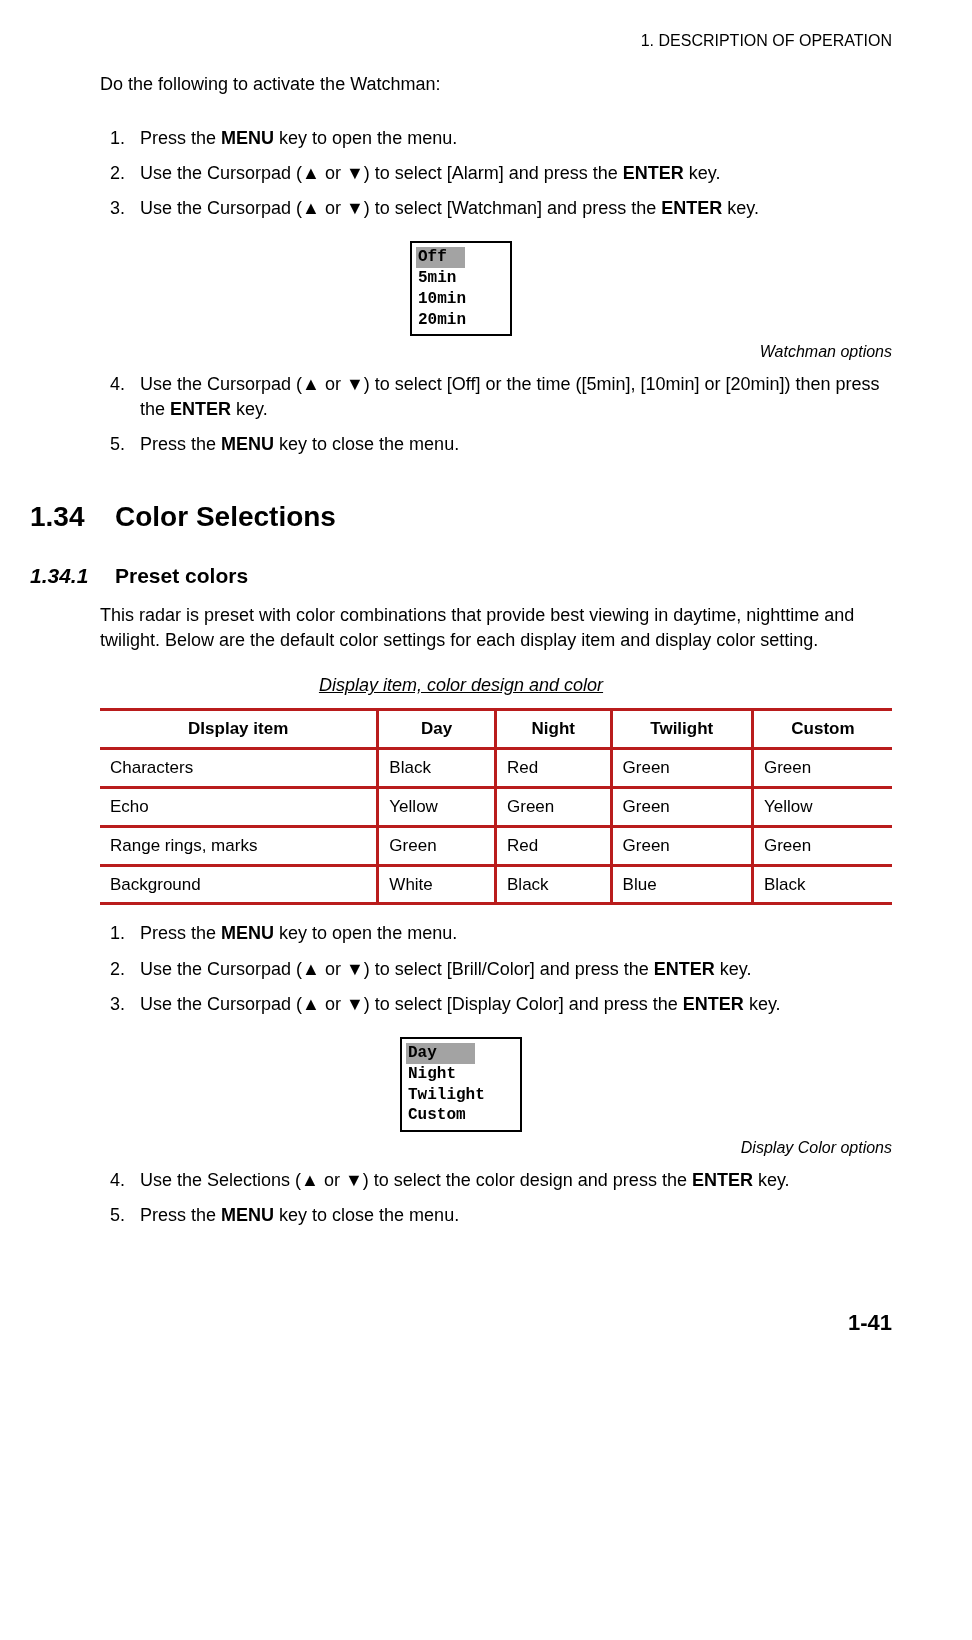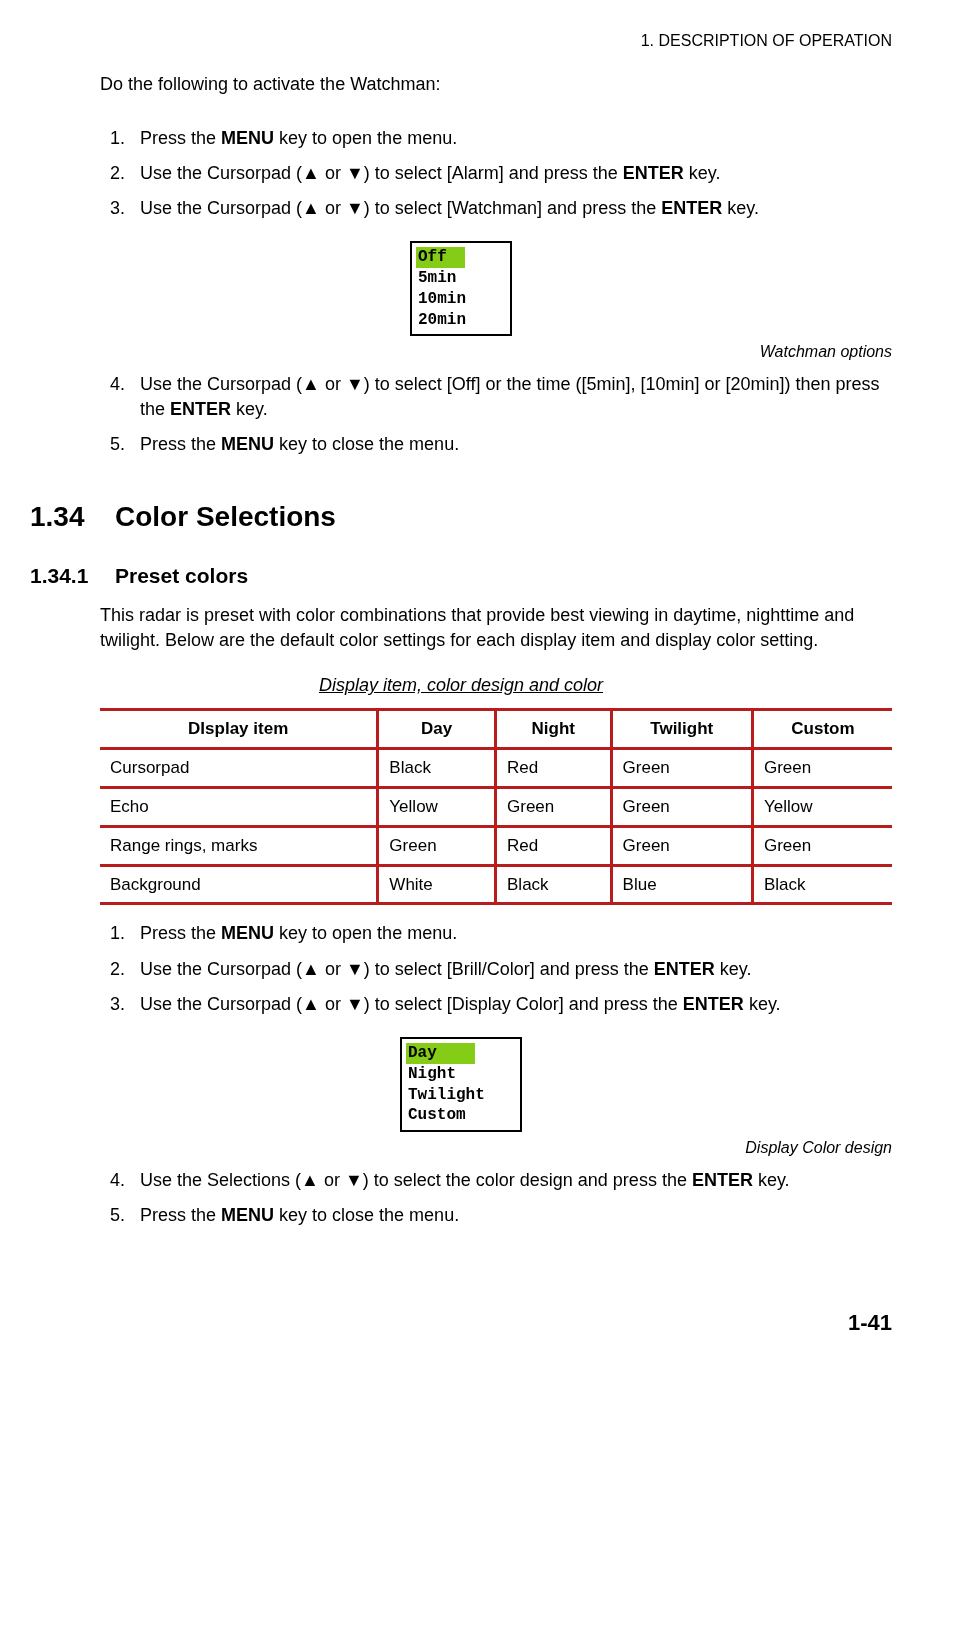--- a/index.html
+++ b/index.html
@@ -33,21 +33,21 @@
     border: 2px solid #000;
     width: 90px;
     margin: 10px auto 5px auto;
     padding: 4px;
     font-family: "Courier New", monospace;
     font-weight: bold;
     font-size: 16px;
     line-height: 1.3;
   }
   .menu-box .sel {
-    background: #84cc16;
+    background: #a3a3a3;
     display: inline-block;
     padding: 0 18px 0 2px;
   }
   .menu-box .opt {
     padding-left: 2px;
   }
   .caption {
     text-align: right;
     font-style: italic;
     font-size: 16px;
@@ -63,20 +63,21 @@
     width: 85px;
   }
   h2.subsection {
     font-size: 21px;
     font-weight: bold;
     margin: 0 0 12px 0;
   }
   h2.subsection .num {
     display: inline-block;
     width: 85px;
+    font-style: italic;
   }
   .body-text {
     margin-left: 70px;
     margin-bottom: 20px;
   }
   .table-title {
     text-align: center;
     font-style: italic;
     text-decoration: underline;
     margin-bottom: 10px;
@@ -154,21 +155,21 @@
     <tr>
       <th>DIsplay item</th>
       <th>Day</th>
       <th>Night</th>
       <th>Twilight</th>
       <th>Custom</th>
     </tr>
   </thead>
   <tbody>
     <tr>
-      <td>Cursorpad</td>
+      <td>Characters</td>
         <td>Black</td>
         <td>Red</td>
         <td>Green</td>
         <td>Green</td>
     </tr>
     <tr>
       <td>Echo</td>
         <td>Yellow</td>
         <td>Green</td>
         <td>Green</td>
@@ -196,20 +197,20 @@
   <li><span>Use the Cursorpad (▲ or ▼) to select [Brill/Color] and press the </span><b>ENTER</b><span> key.</span></li>
   <li><span>Use the Cursorpad (▲ or ▼) to select [Display Color] and press the </span><b>ENTER</b><span> key.</span></li>
 </ol>
 
 <div class="menu-box" style="width:110px;">
   <div><span class="sel" style="padding-right:38px;">Day</span></div>
   <div class="opt">Night</div>
   <div class="opt">Twilight</div>
   <div class="opt">Custom</div>
 </div>
-<div class="caption">Display Color design</div>
+<div class="caption">Display Color options</div>
 
 <ol class="steps" start="4">
   <li><span>Use the Selections (▲ or ▼) to select the color design and press the </span><b>ENTER</b><span> key.</span></li>
   <li><span>Press the </span><b>MENU</b><span> key to close the menu.</span></li>
 </ol>
 
 <div class="page-num">1-41</div>
 
 </body></html>

